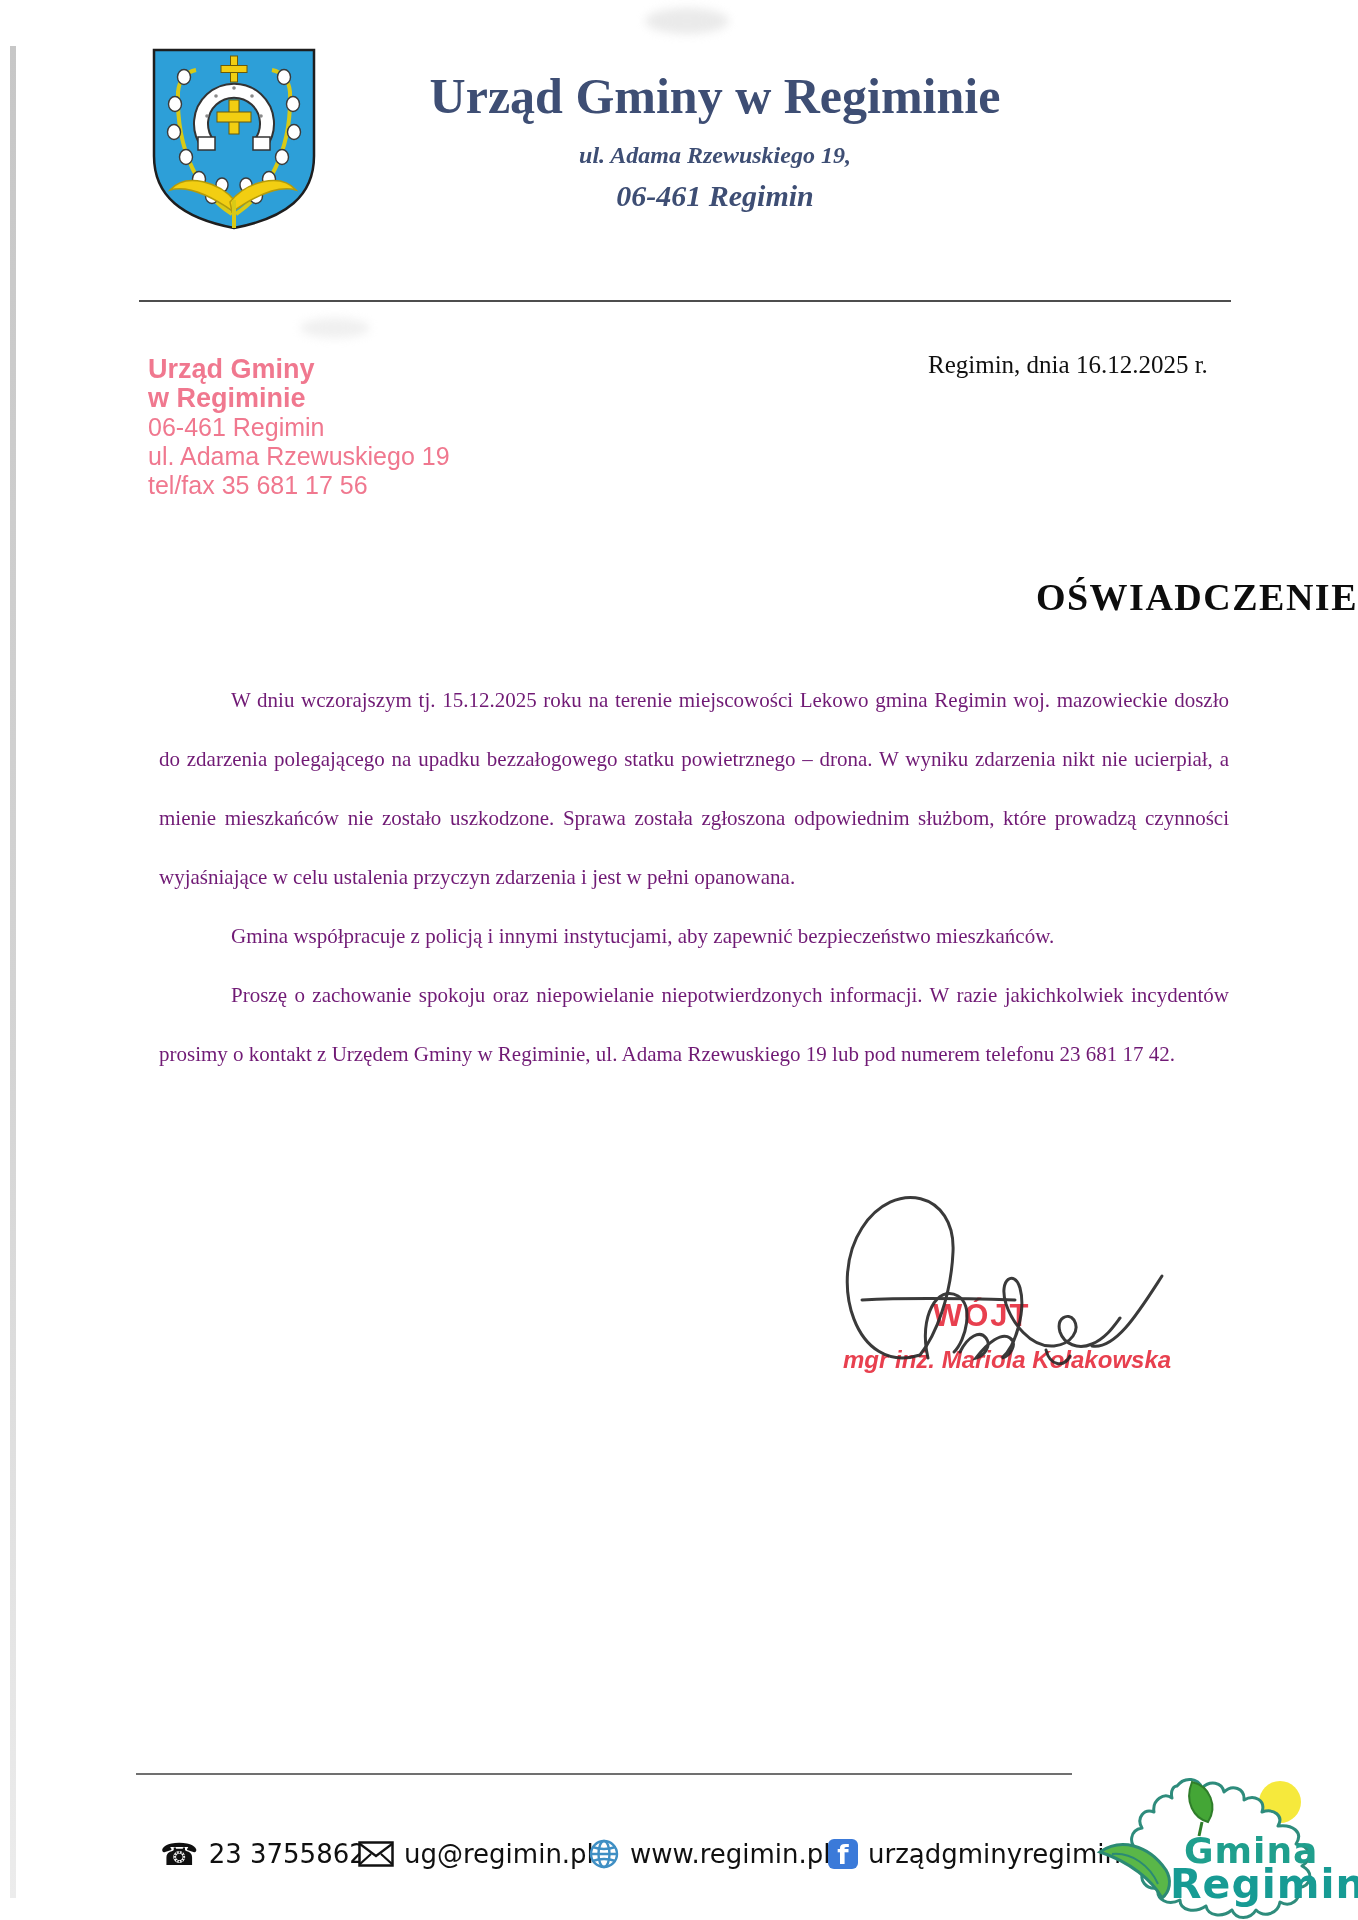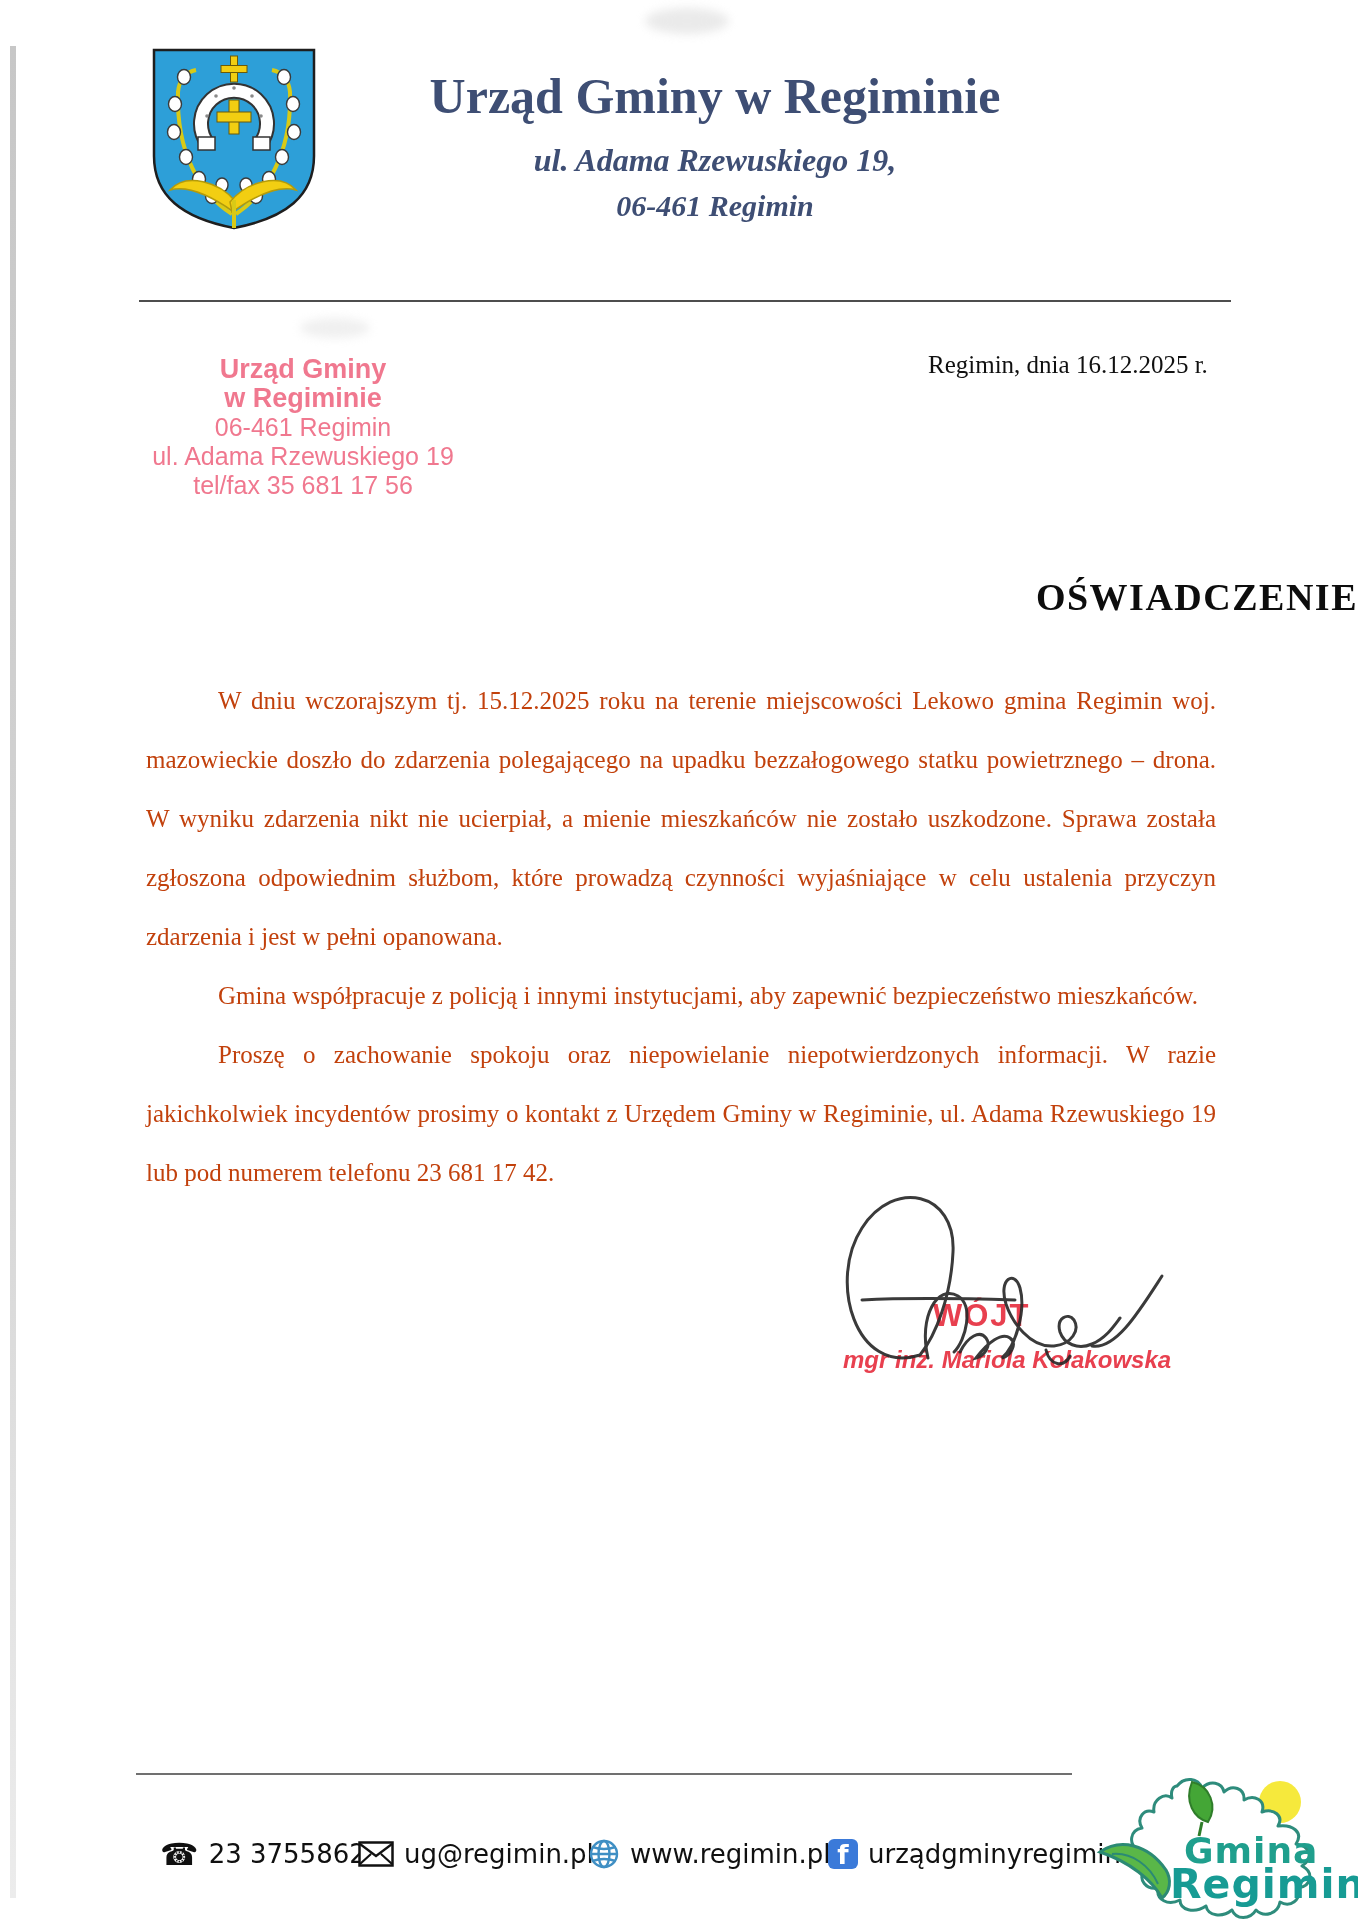--- a/index.html
+++ b/index.html
@@ -8,35 +8,35 @@
   
   .scan-edge{position:absolute;left:10px;top:46px;width:6px;height:1852px;
              background:linear-gradient(to bottom,#c7c7c7 0%,#d4d4d4 55%,#ececec 100%);}
   .smudge{position:absolute;background:#d9d9d9;border-radius:50%;filter:blur(5px);opacity:.55;}
   .smudge.s1{left:645px;top:8px;width:84px;height:26px;}
   .smudge.s2{left:300px;top:318px;width:70px;height:20px;opacity:.4;}
   
   .coa{position:absolute;left:146px;top:44px;}
   .org-block{position:absolute;left:320px;top:64px;width:790px;text-align:center;color:#3e4e74;}
   .org-name{font-size:50px;font-weight:bold;line-height:64px;}
-  .org-addr1{font-size:32px;font-weight:bold;font-style:italic;margin-top:14px;}
+  .org-addr1{font-size:24px;font-weight:bold;font-style:italic;margin-top:14px;}
   .org-addr2{font-size:30px;font-weight:bold;font-style:italic;margin-top:10px;}
   .rule-top{position:absolute;left:139px;top:300px;width:1092px;height:2px;background:#4d4d4d;}
   
-  .stamp{position:absolute;left:148px;top:355px;width:310px;text-align:center;
+  .stamp{position:absolute;left:148px;top:355px;width:310px;
          font-family:"Liberation Sans", sans-serif;color:#f0788f;line-height:29px;}
   .stamp .sl-b{font-weight:bold;font-size:27px;}
   .stamp .sl-n{font-size:25px;}
   .dateline{position:absolute;left:928px;top:351px;font-size:25px;color:#101010;}
   
   .doc-title{position:absolute;left:0;top:575px;width:100%;margin:0;text-align:right;
              font-size:38px;font-weight:bold;letter-spacing:1.5px;color:#0d0d0d;}
   
-  .body-text{position:absolute;left:146px;top:671px;width:1070px;font-size:25px;
-             line-height:59px;text-align:justify;color:#c2410c;}
+  .body-text{position:absolute;left:159px;top:671px;width:1070px;font-size:21px;
+             line-height:59px;text-align:justify;color:#701a75;}
   .body-text p{margin:0;text-indent:72px;}
   
   .sig-role{position:absolute;left:933px;top:1298px;font-family:"Liberation Sans",sans-serif;
             font-weight:bold;font-size:31px;letter-spacing:2px;color:#e8404f;z-index:2;}
   .sig-name{position:absolute;left:843px;top:1346px;font-family:"Liberation Sans",sans-serif;
             font-weight:bold;font-style:italic;font-size:24px;color:#e8404f;z-index:2;}
   .sig-svg{position:absolute;left:810px;top:1180px;z-index:3;}
   
   .rule-bottom{position:absolute;left:136px;top:1773px;width:936px;height:2px;background:#707070;}
   .f-item{position:absolute;top:1834px;display:flex;align-items:center;gap:10px;

